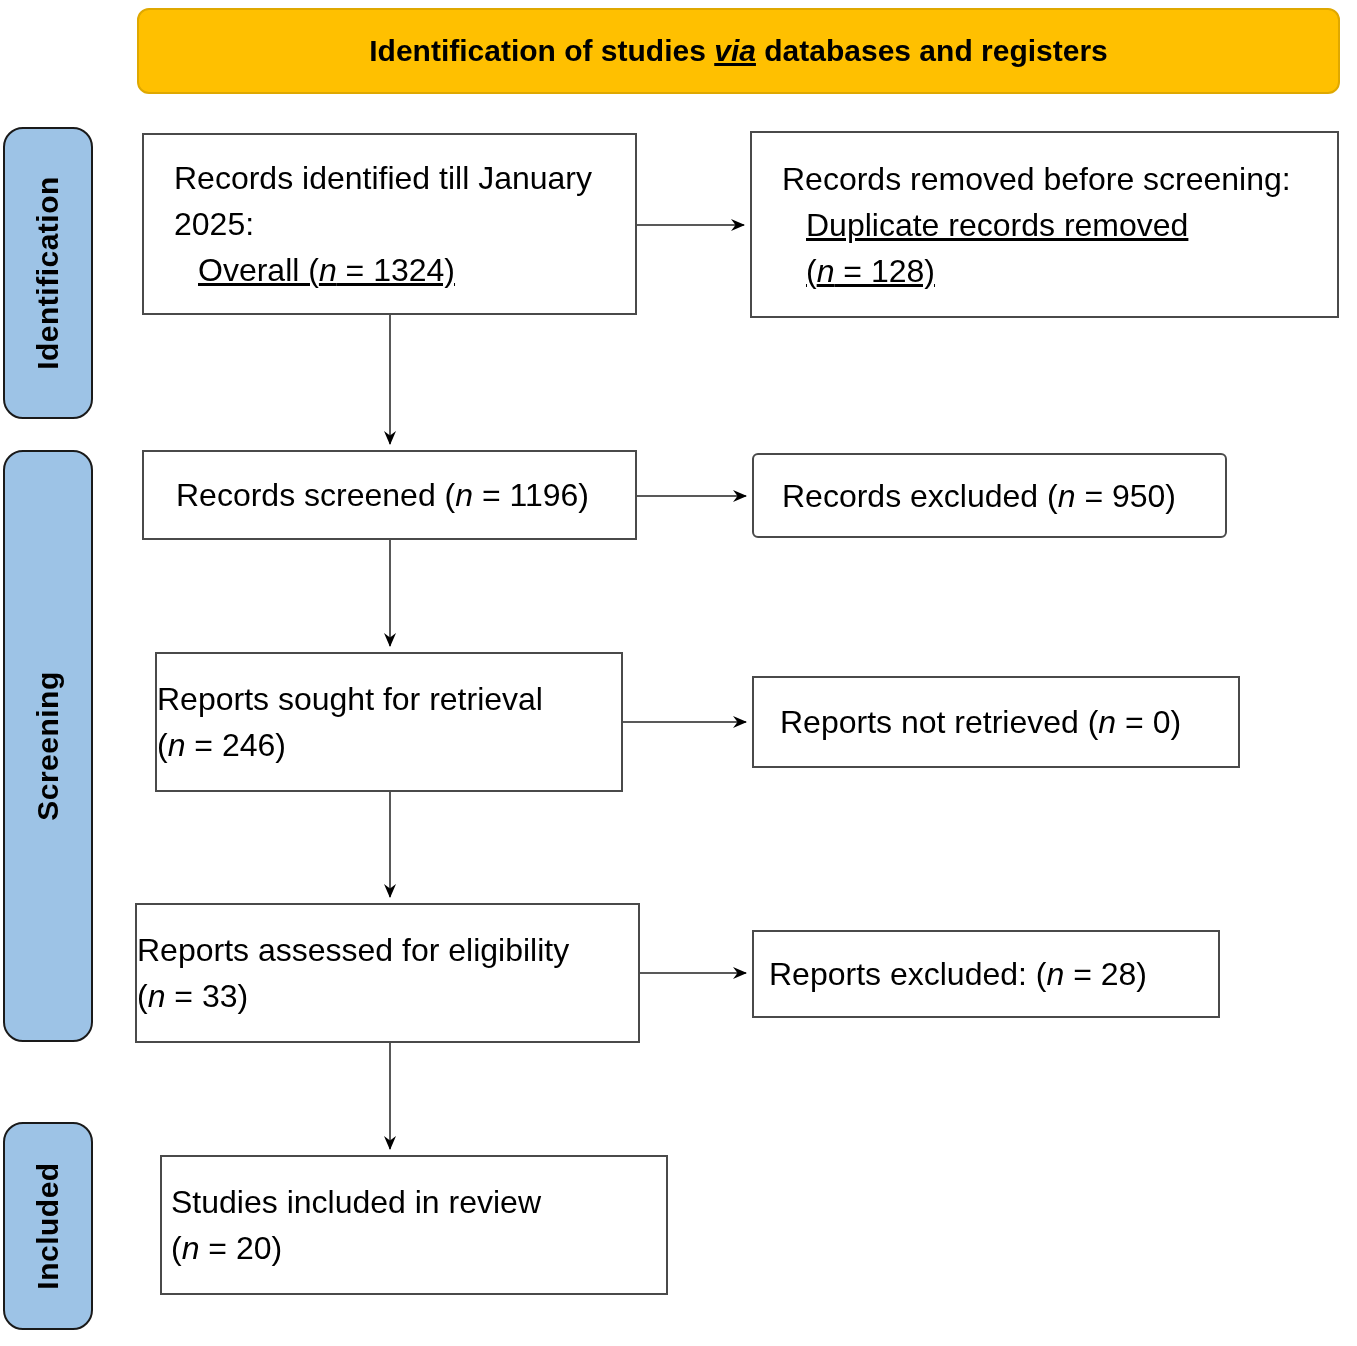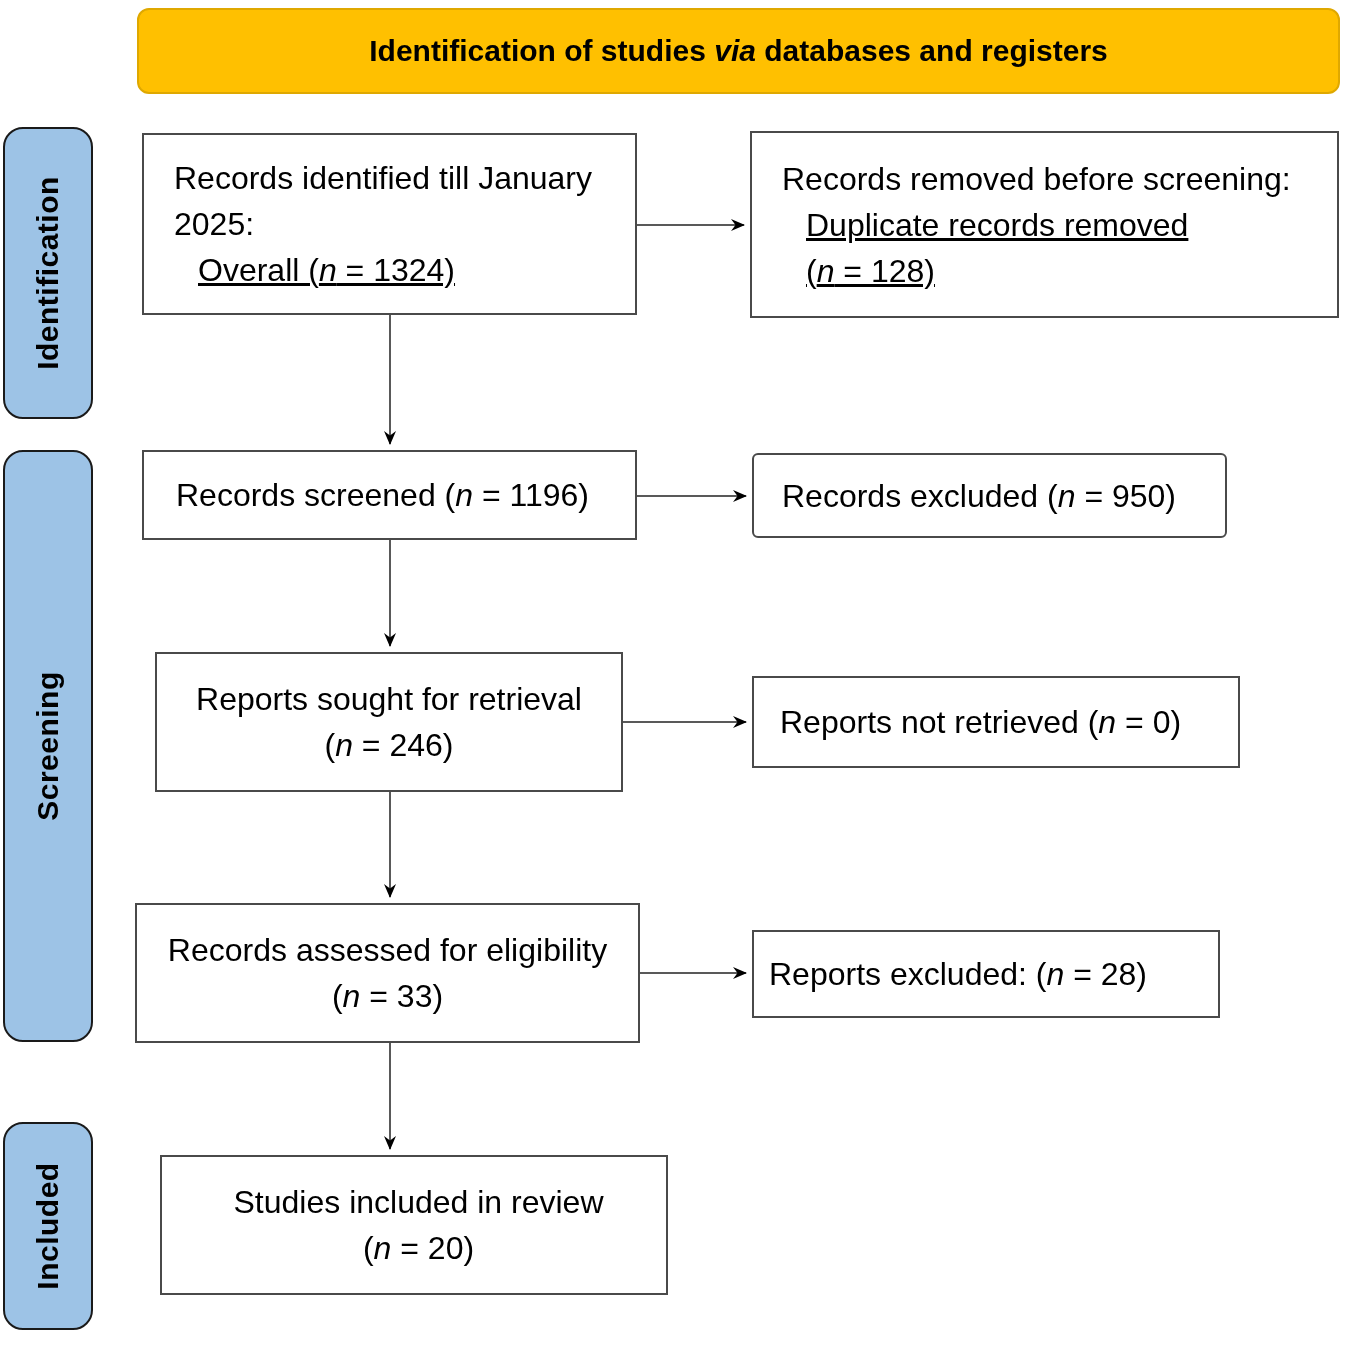--- a/index.html
+++ b/index.html
@@ -26,21 +26,21 @@
   .banner {
     position: absolute;
     left: 137px; top: 8px;
     width: 1203px; height: 86px;
     background: var(--banner-fill);
     border: 2px solid var(--banner-border);
     border-radius: 12px;
     display: flex; align-items: center; justify-content: center;
     font-size: 30px; font-weight: bold;
   }
-  .banner .iv { font-style: italic; font-weight: bold; }
+  .banner .iv { font-style: italic; font-weight: bold; text-decoration: underline; }
   
   .stage-label {
     position: absolute;
     left: 3px; width: 90px;
     background: var(--sidebar-fill);
     border: 2px solid #1a1a1a;
     border-radius: 20px;
     display: flex; align-items: center; justify-content: center;
   }
   .stage-label .vtext {
@@ -58,21 +58,21 @@
     background: #fff;
     border: 2px solid var(--box-border);
     display: flex; flex-direction: column; justify-content: center;
     font-size: 32px;
     line-height: 46px;
   }
   .fbox .bline { white-space: nowrap; }
   .fbox .indent { padding-left: 24px; text-decoration: underline; }
   .it { font-style: italic; }
   .align-left   { text-align: left; }
-  .align-center { text-align: center; }
+  .align-center { }
   .b1 { left: 142px; top: 133px;  width: 495px; height: 182px; padding-left: 30px; padding-right: 6px; }
   .b2 { left: 750px; top: 131px;  width: 589px; height: 187px; padding-left: 30px; padding-right: 6px; }
   .b3 { left: 142px; top: 450px;  width: 495px; height: 90px;  padding-left: 32px; }
   .b4 { left: 752px; top: 453px;  width: 475px; height: 85px;  padding-left: 28px; border-radius: 6px; }
   .b5 { left: 155px; top: 652px;  width: 468px; height: 140px; }
   .b6 { left: 752px; top: 676px;  width: 488px; height: 92px;  padding-left: 26px; }
   .b7 { left: 135px; top: 903px;  width: 505px; height: 140px; }
   .b8 { left: 752px; top: 930px;  width: 468px; height: 88px;  padding-left: 15px; }
   .b9 { left: 160px; top: 1155px; width: 508px; height: 140px; padding-left: 9px; }
   
@@ -126,21 +126,21 @@
   <div class="fbox b5 align-center">
     <div class="bline"><span>Reports sought for retrieval</span></div>
     <div class="bline"><span>(</span><span class="it">n</span><span> = 246)</span></div>
   </div>
 
   <div class="fbox b6 align-left">
     <div class="bline"><span>Reports not retrieved (</span><span class="it">n</span><span> = 0)</span></div>
   </div>
 
   <div class="fbox b7 align-center">
-    <div class="bline"><span>Records assessed for eligibility</span></div>
+    <div class="bline"><span>Reports assessed for eligibility</span></div>
     <div class="bline"><span>(</span><span class="it">n</span><span> = 33)</span></div>
   </div>
 
   <div class="fbox b8 align-left">
     <div class="bline"><span>Reports excluded: (</span><span class="it">n</span><span> = 28)</span></div>
   </div>
 
   <div class="fbox b9 align-center">
     <div class="bline"><span>Studies included in review</span></div>
     <div class="bline"><span>(</span><span class="it">n</span><span> = 20)</span></div>

